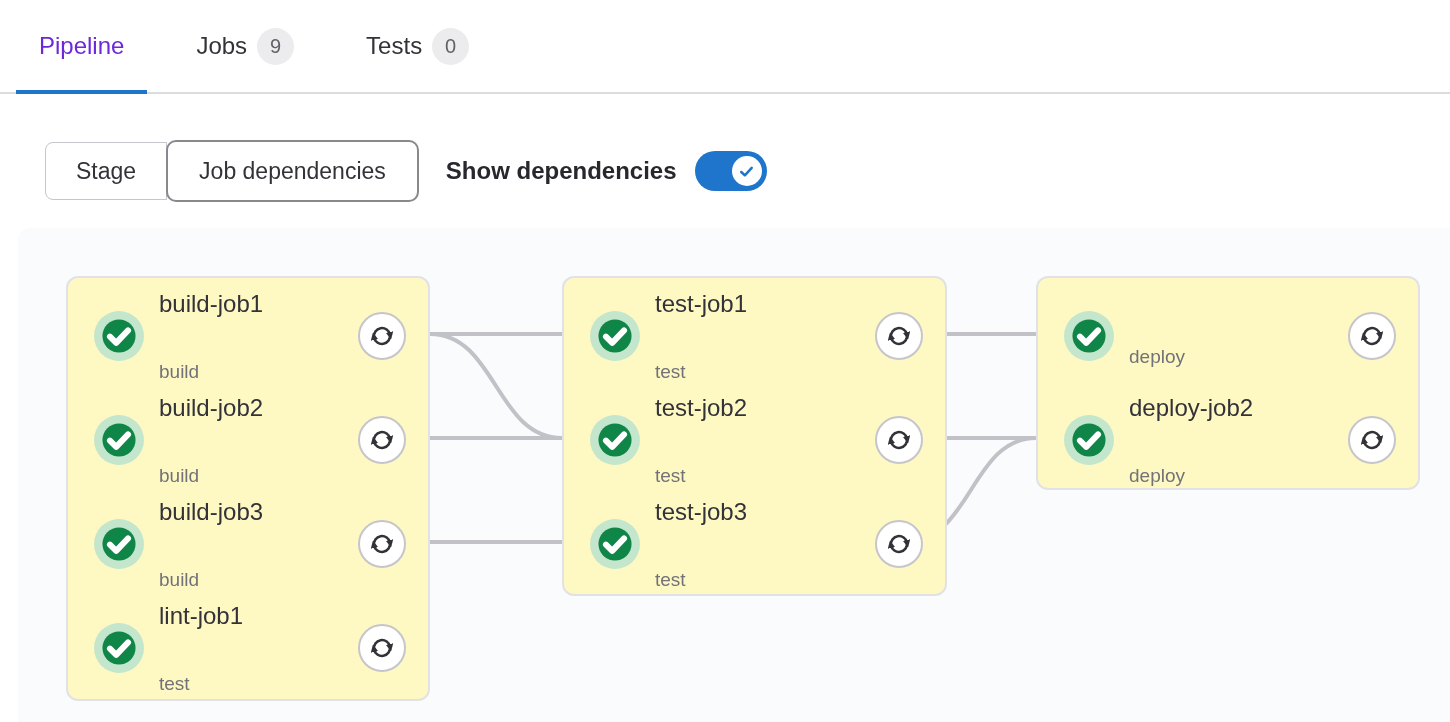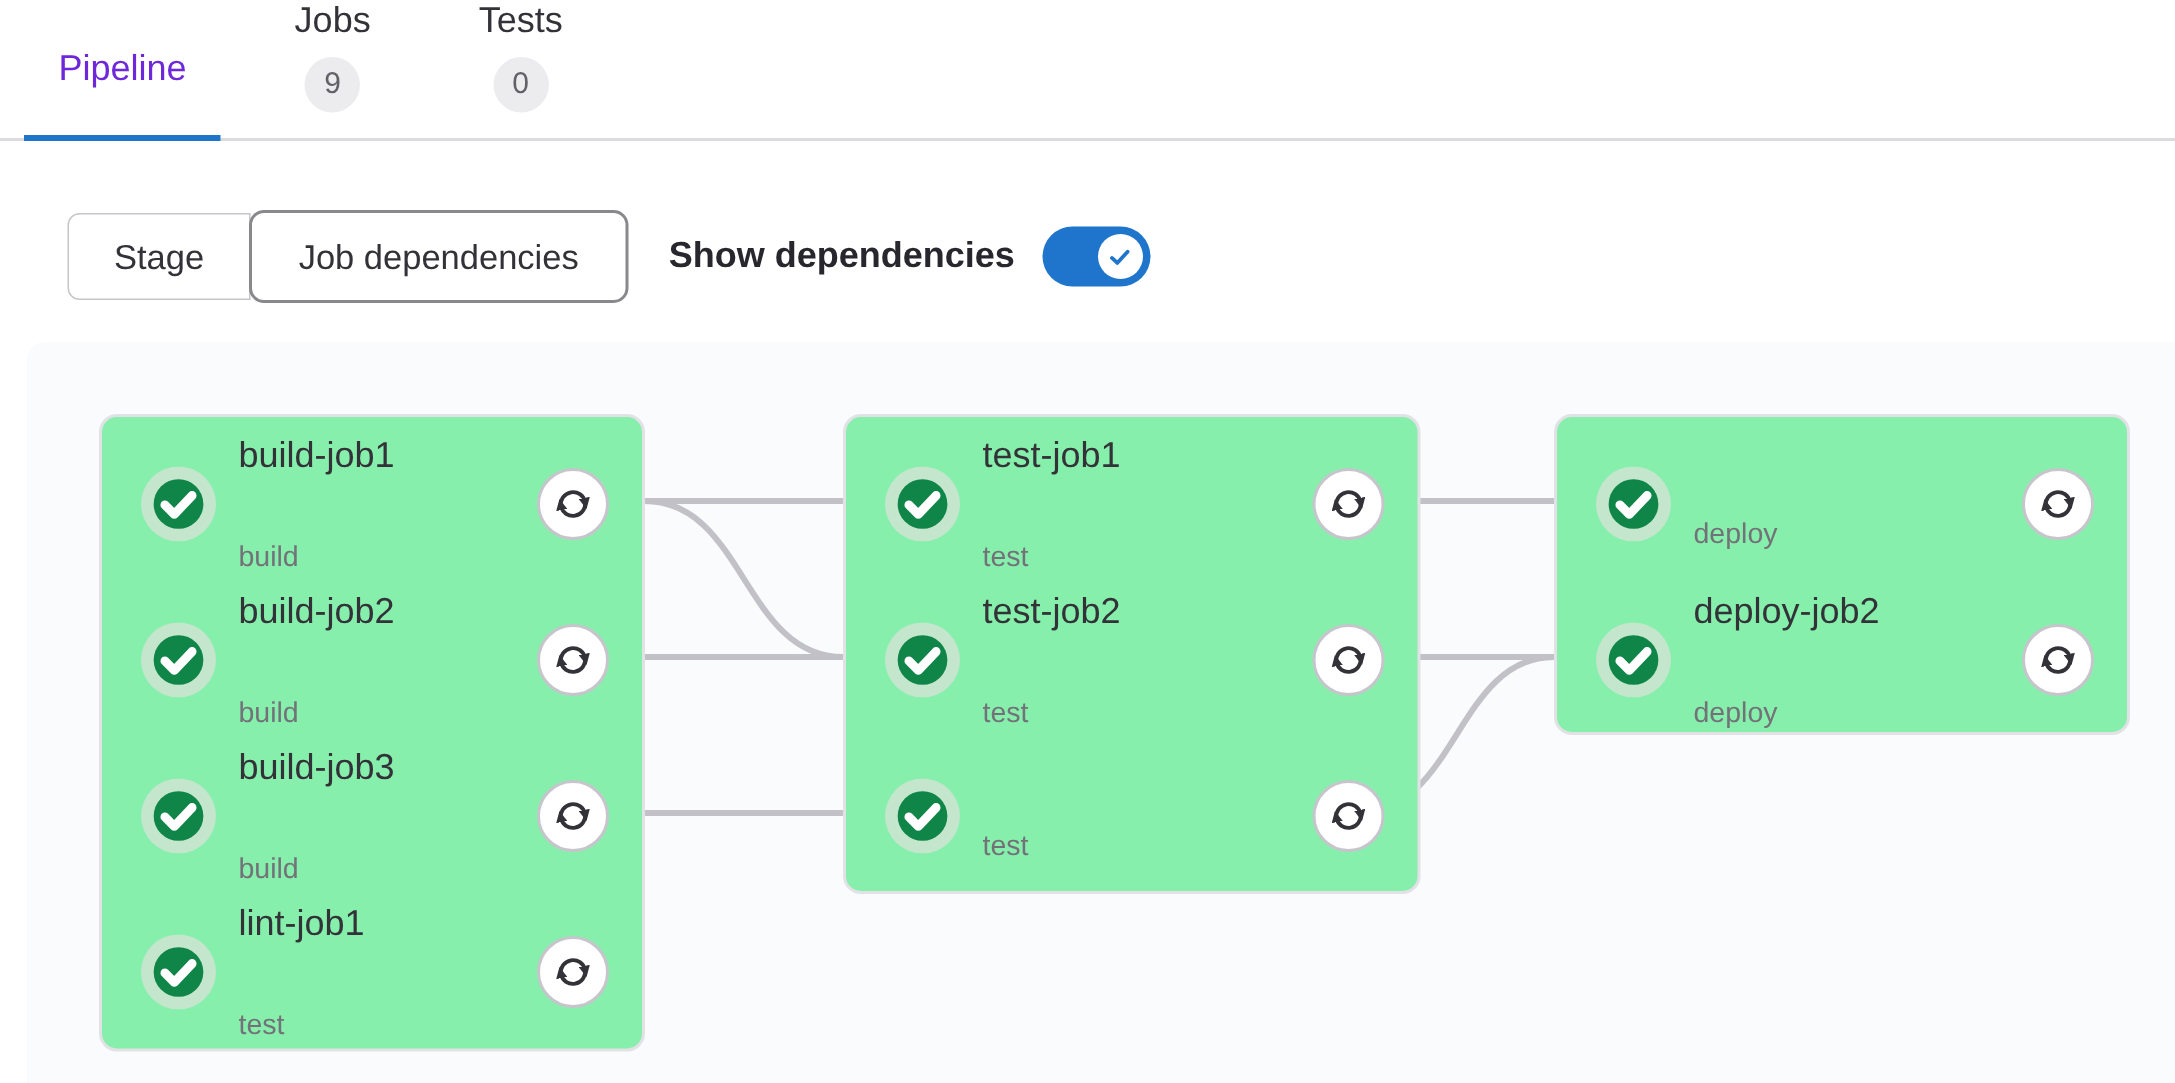--- a/index.html
+++ b/index.html
@@ -13,21 +13,21 @@
   
   .tabs {
     display: flex; align-items: stretch;
     height: 94px; padding-left: 16px;
     border-bottom: 2px solid #dcdcde;
   }
   .tab {
     position: relative; display: flex; align-items: center; gap: 10px;
     padding: 0 23px; font-size: 24px; color: #333238; cursor: pointer;
   }
-  .tab + .tab { margin-left: 26px; flex-direction: column; }
+  .tab + .tab { margin-left: 26px; }
   .tab.active { font-weight: 400; color: #6d28d9; }
   .tab.active::after {
     content: ""; position: absolute; left: 0; right: 0; bottom: -2px;
     height: 4px; background: #1f75cb;
   }
   .badge {
     display: inline-flex; align-items: center; justify-content: center;
     min-width: 37px; height: 37px; padding: 0 10px;
     border-radius: 19px; background: #ececef; color: #626168; font-size: 20px;
   }
@@ -59,21 +59,21 @@
   
   .panel {
     position: relative; margin: 26px 0 0 18px;
     width: 1432px; height: 494px;
     background: #fafbfc; border-radius: 12px 0 0 0;
   }
   .links { position: absolute; left: 0; top: 0; pointer-events: none; }
   .links path { stroke: #c2c1c8; stroke-width: 4; fill: none; }
 
   .card {
-    position: absolute; background: #86efac;
+    position: absolute; background: #fef9c3;
     border: 2px solid #e2e1e6; border-radius: 12px;
     padding: 22px 22px 0 26px;
     display: flex; flex-direction: column; gap: 32px;
   }
   .card-1 { left: 48px;   top: 48px; width: 364px; height: 425px; }
   .card-2 { left: 544px;  top: 48px; width: 385px; height: 320px; }
   .card-3 { left: 1018px; top: 48px; width: 384px; height: 214px; }
 
   .job-row { display: flex; align-items: center; height: 72px; }
   .ci-icon { width: 50px; height: 50px; flex: none; }
@@ -257,20 +257,21 @@
       </button>
     </div>
 
     <div class="job-row">
       <svg class="ci-icon" viewBox="0 0 16 16">
         <circle cx="8" cy="8" r="8" fill="#c3e6cd"></circle>
         <circle cx="8" cy="8" r="5.3" fill="#108548"></circle>
         <polyline points="5.1,8.2 7.1,10.2 10.9,6.2" fill="none" stroke="#fff" stroke-width="1.9" stroke-linecap="round" stroke-linejoin="round"></polyline>
       </svg>
       <span class="job-text">
+        <span class="job-name">test-job3</span>
         <span class="job-stage">test</span>
       </span>
       <button class="retry-btn">
         <svg width="28" height="28" viewBox="0 0 24 24">
           <path d="M5.11 13.22 A7 7 0 0 1 18.89 10.78" fill="none" stroke="#333238" stroke-width="2.2" stroke-linecap="round" marker-end="url(#rt-arrow)"></path>
           <path d="M18.89 10.78 A7 7 0 0 1 5.11 13.22" fill="none" stroke="#333238" stroke-width="2.2" stroke-linecap="round" marker-end="url(#rt-arrow)"></path>
         </svg>
       </button>
     </div>
   </div>

